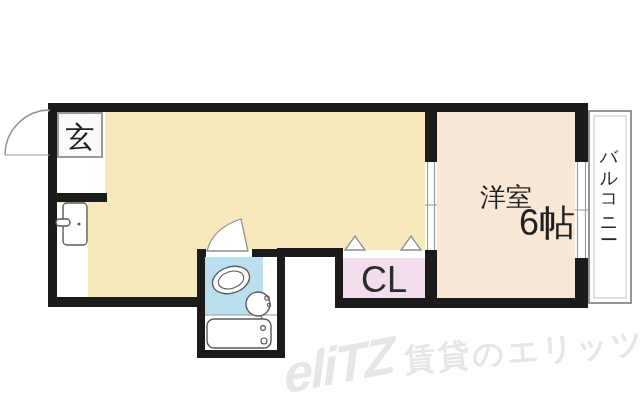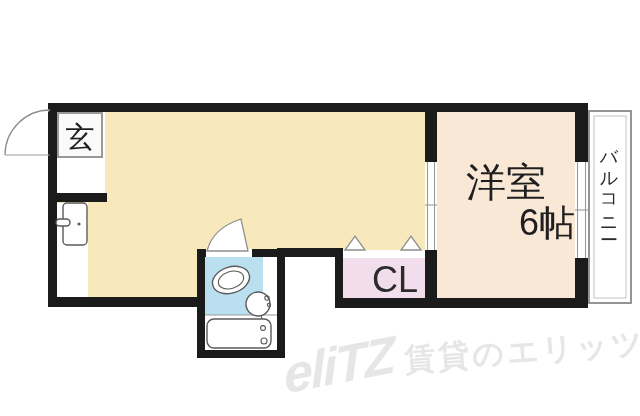--- a/index.html
+++ b/index.html
@@ -15,23 +15,23 @@
   .floor-bath{fill:var(--c-bath,#BADFEF);}
   .white{fill:#ffffff;}
   .fixture{fill:#ffffff;stroke:var(--c-fixture,#5a5a5a);stroke-width:1.4;}
   .fixture-thin{fill:none;stroke:var(--c-fixture,#5a5a5a);stroke-width:1.1;}
   .door{fill:#ffffff;stroke:#8f8f8f;stroke-width:1.3;}
   .frame{fill:none;stroke:#8a8a8a;stroke-width:1.8;}
   .frame-thin{fill:none;stroke:#c2c2c2;stroke-width:1;}
   .track{stroke:#9a9a9a;stroke-width:1.1;}
   .label{position:absolute;color:#1f1f1f;text-align:center;}
   #ldk-label{left:150px;top:160px;width:200px;font-size:42px;letter-spacing:1px;}
-  #western-label{left:437px;top:162px;width:138px;font-size:40px;line-height:40px;}
+  #western-label{left:437px;top:177px;width:138px;font-size:26px;line-height:40px;}
   #western-size{left:437px;top:204px;width:138px;font-size:36px;line-height:38px;text-align:right;}
-  #cl-label{left:354px;top:259px;width:82px;font-size:36px;color:#2b2b2b;}
+  #cl-label{left:343px;top:259px;width:82px;font-size:36px;color:#2b2b2b;}
   #genkan-label{left:58px;top:118px;width:44px;font-size:29px;}
   #balcony-label{
     left:597px;top:136px;height:180px;writing-mode:vertical-rl;text-orientation:mixed;
     font-size:18px;letter-spacing:3px;color:#2a2a2a;text-align:initial;
   }
   #watermark{
     position:absolute;left:283px;top:326px;display:flex;align-items:center;
     color:var(--c-watermark,#e6e6e6);transform:rotate(-4deg);white-space:nowrap;
     pointer-events:none;
   }

